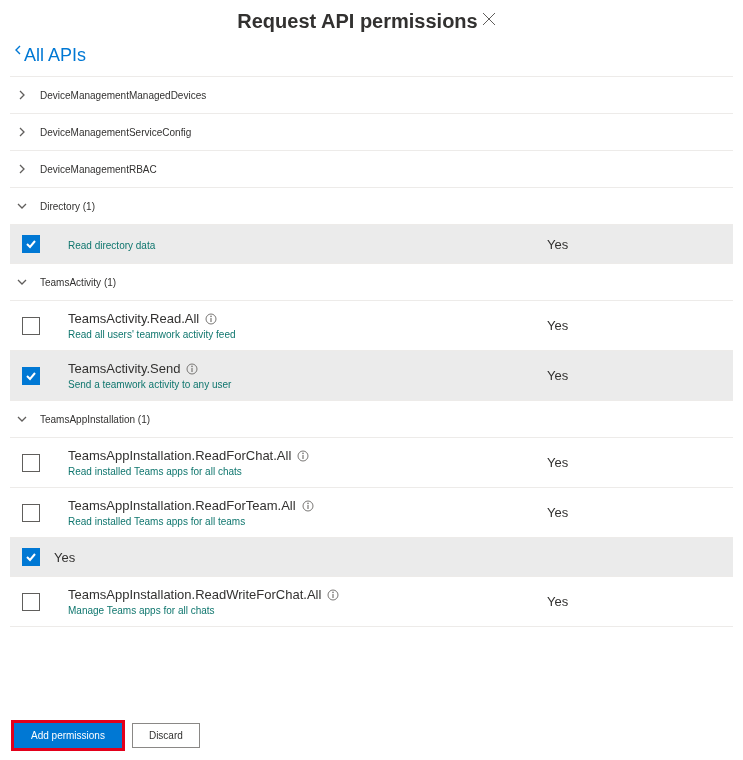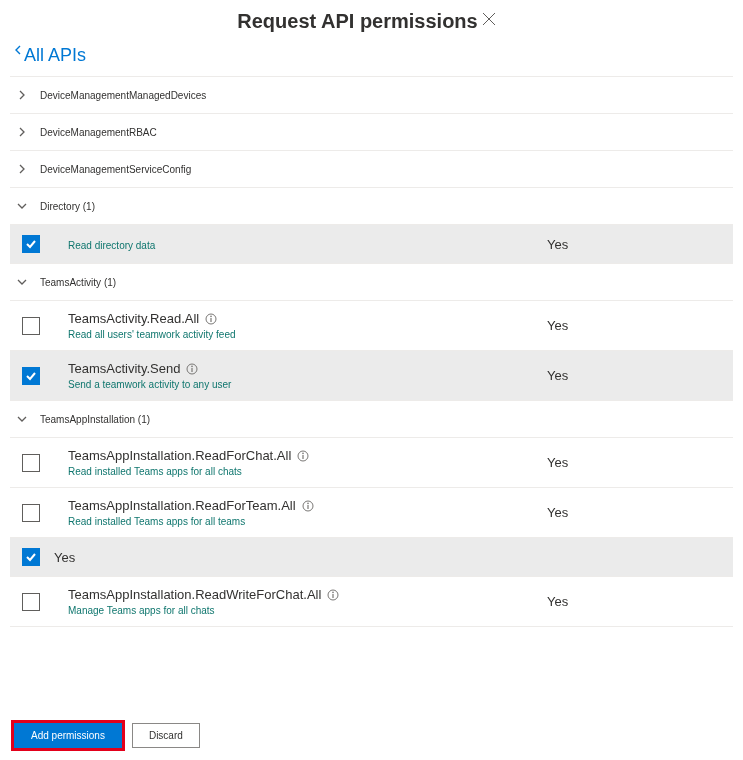--- a/index.html
+++ b/index.html
@@ -171,29 +171,29 @@
         </svg>
       </span>
       <span class="group-label">DeviceManagementManagedDevices</span>
     </div>
     <div class="group-row">
       <span class="chevron">
         <svg width="12" height="12" viewBox="0 0 12 12">
           <path d="M4 2 L8 6 L4 10" stroke="#605e5c" stroke-width="1.3" fill="none"></path>
         </svg>
       </span>
+      <span class="group-label">DeviceManagementServiceConfig</span>
+    </div>
+    <div class="group-row">
+      <span class="chevron">
+        <svg width="12" height="12" viewBox="0 0 12 12">
+          <path d="M4 2 L8 6 L4 10" stroke="#605e5c" stroke-width="1.3" fill="none"></path>
+        </svg>
+      </span>
       <span class="group-label">DeviceManagementRBAC</span>
-    </div>
-    <div class="group-row">
-      <span class="chevron">
-        <svg width="12" height="12" viewBox="0 0 12 12">
-          <path d="M4 2 L8 6 L4 10" stroke="#605e5c" stroke-width="1.3" fill="none"></path>
-        </svg>
-      </span>
-      <span class="group-label">DeviceManagementServiceConfig</span>
     </div>
     <div class="group-row">
       <span class="chevron">
         <svg width="12" height="12" viewBox="0 0 12 12">
           <path d="M2 4 L6 8 L10 4" stroke="#605e5c" stroke-width="1.3" fill="none"></path>
         </svg>
       </span>
       <span class="group-label">Directory (1)</span>
     </div>
     <div class="perm-row selected">

